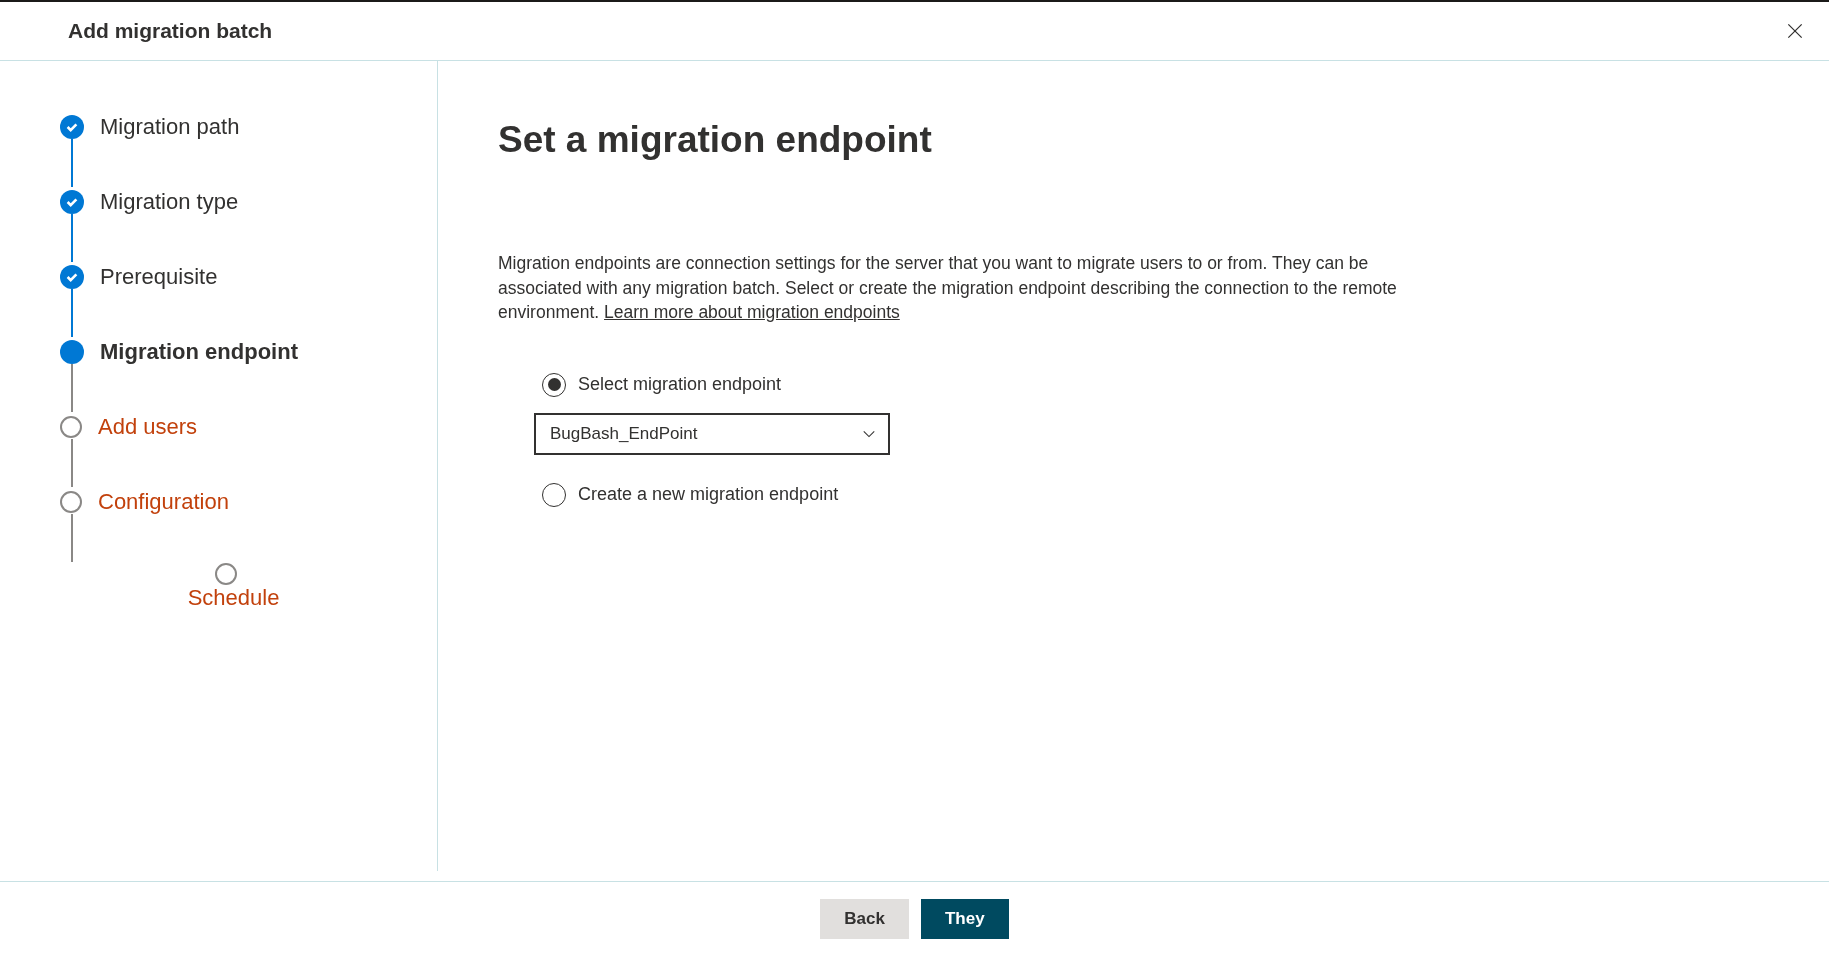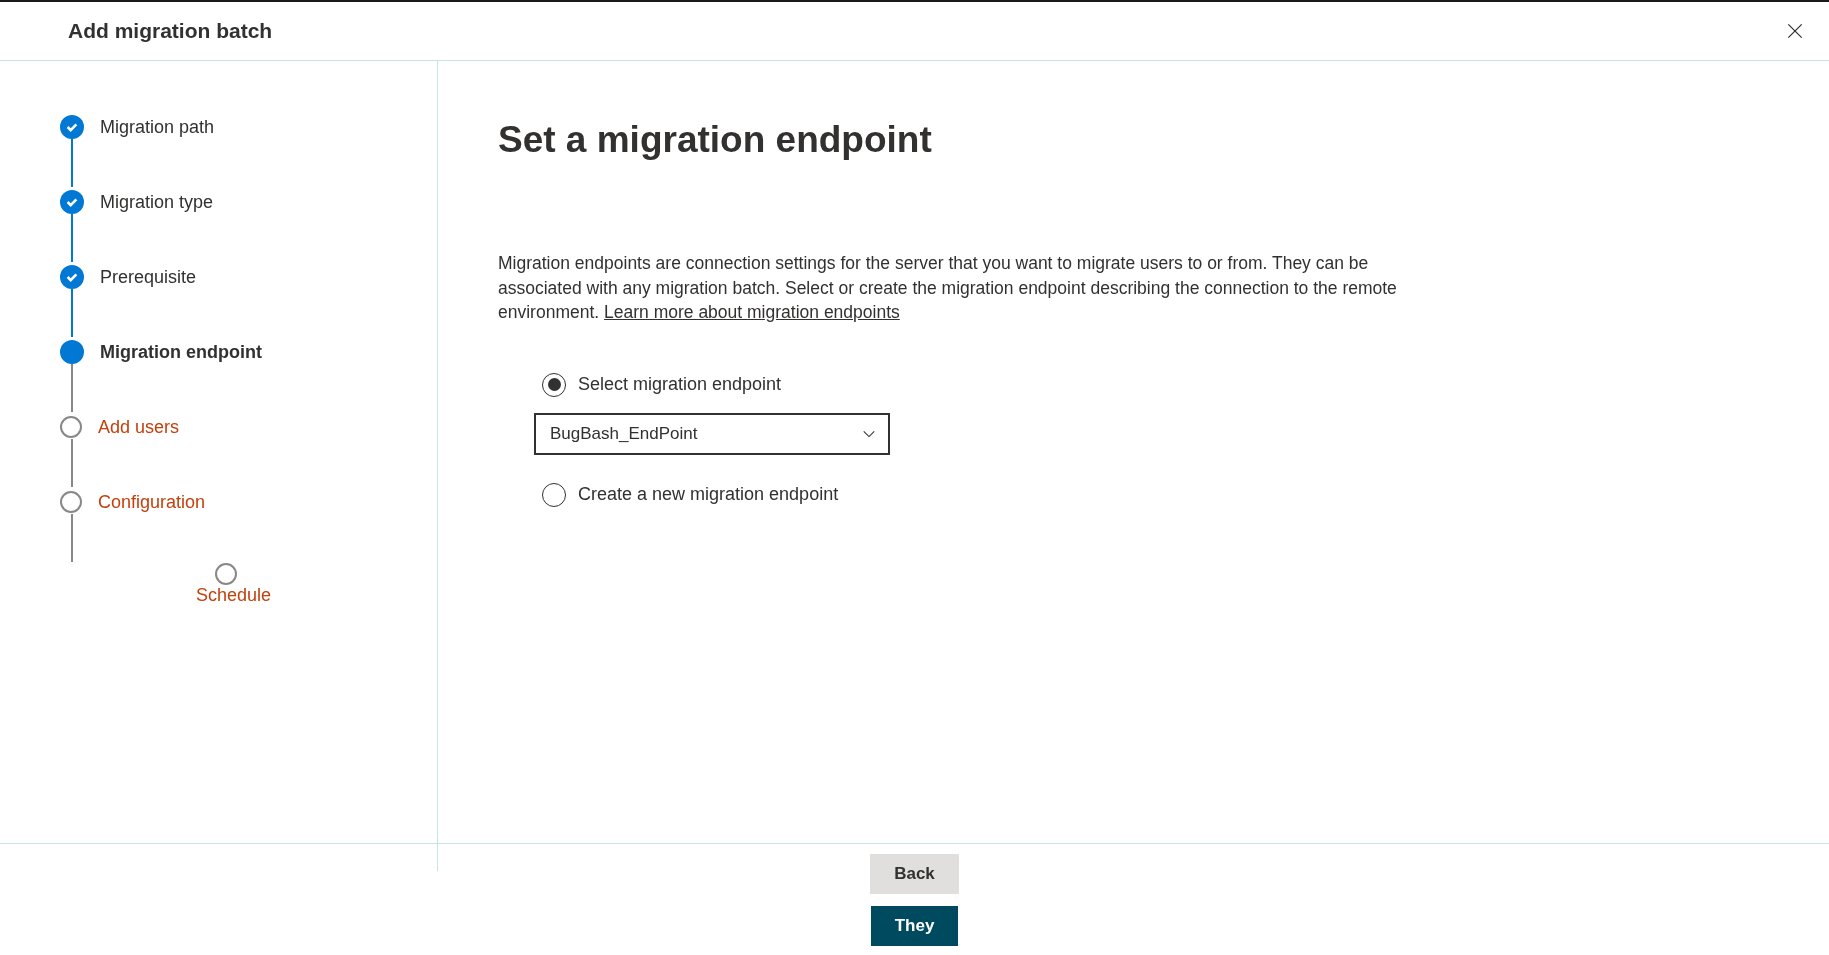--- a/index.html
+++ b/index.html
@@ -105,21 +105,21 @@
     .step-item.current .step-indicator {
       background: #0078d4;
     }
     .step-item.upcoming .step-indicator {
       background: #ffffff;
       border: 2px solid #8a8886;
       width: 22px;
       height: 22px;
     }
     .step-label {
-      font-size: 18px;
+      font-size: 22px;
       color: #323130;
     }
     .step-item.current .step-label {
       font-weight: 600;
     }
     .step-item.upcoming .step-label {
       color: #c2410c;
       text-align: right;
     }
     .content {
@@ -197,27 +197,26 @@
     }
     .select-box svg {
       width: 14px;
       height: 14px;
     }
     .footer {
       position: absolute;
       bottom: 0;
       left: 0;
       right: 0;
-      height: 112px;
+      height: 74px;
       border-top: 1px solid #c8e1e4;
       display: flex;
       align-items: center;
       justify-content: center;
       gap: 12px;
-      flex-direction: column;
     }
     .btn {
       height: 40px;
       padding: 0 24px;
       font-size: 17px;
       font-weight: 600;
       border: none;
       cursor: pointer;
       font-family: inherit;
     }

